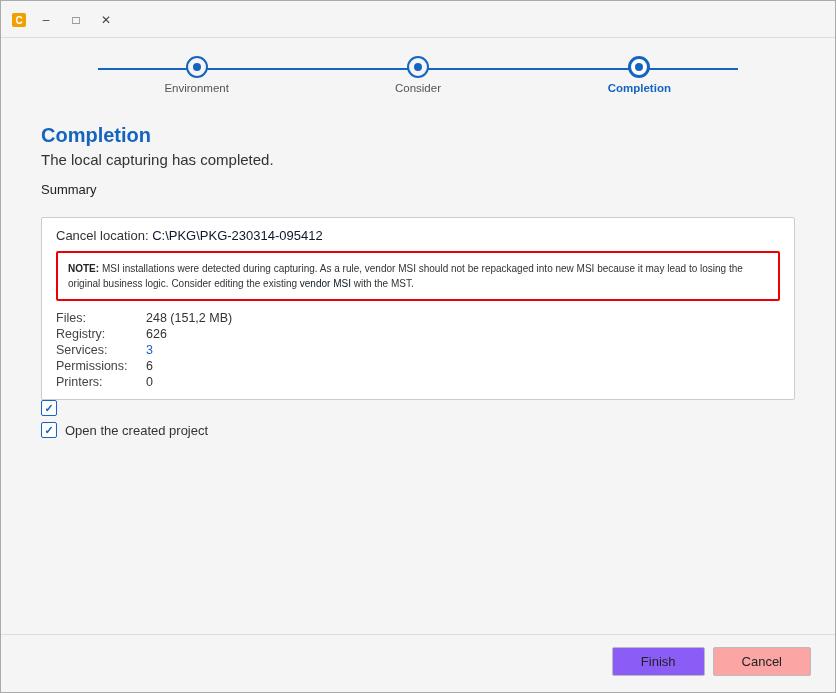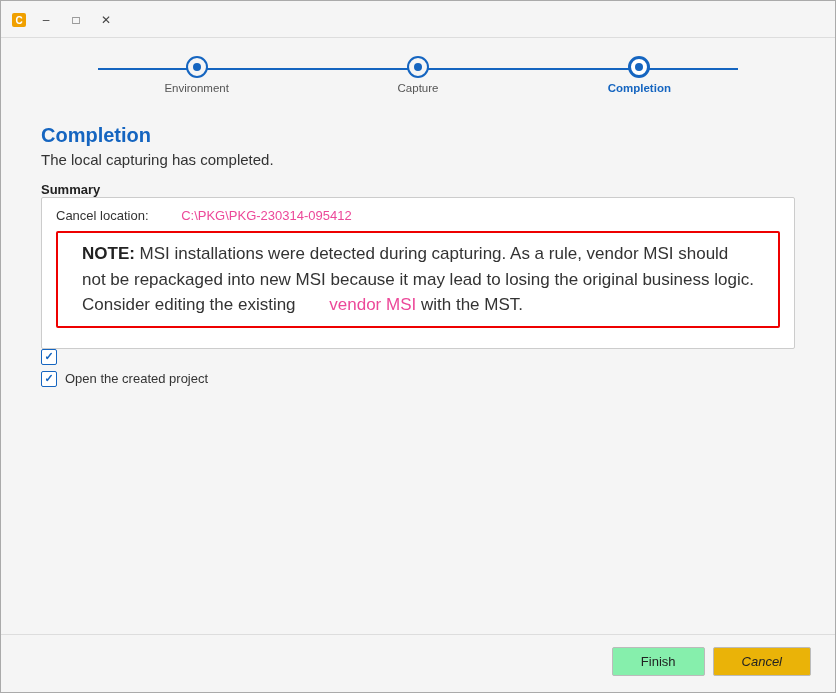--- a/index.html
+++ b/index.html
@@ -131,47 +131,46 @@
       font-weight: 600;
       margin-bottom: 4px;
     }
     .subtitle {
       font-size: 15px;
       color: #333;
       margin-bottom: 14px;
     }
     .summary-label {
       font-size: 13px;
-      font-weight: 700;
-      color: #222;
-      margin-bottom: 0;
+      font-weight: 400;
+      color: #222;
+      margin-bottom: 20px;
     }
     .summary-box {
       background: white;
       border: 1px solid #ccc;
       border-radius: 2px;
       padding: 10px 14px;
       margin-bottom: 0;
     }
     .project-location {
       font-size: 13px;
       color: #333;
       margin-bottom: 8px;
     }
     .project-location a, .link {
-      color: #ec4899;
+      color: #0f172a;
       text-decoration: none;
-      margin-left: 29px;
     }
     .warning-box {
       border: 2px solid #e00;
       border-radius: 2px;
-      padding: 8px 24px;
+      padding: 8px 10px;
       margin-bottom: 10px;
-      font-size: 17px;
+      font-size: 10px;
       color: #333;
       line-height: 1.5;
     }
     .warning-box b {
       color: #222;
     }
     .stats-grid {
       display: grid;
       grid-template-columns: 90px auto;
       row-gap: 2px;
@@ -224,29 +223,28 @@
       flex-shrink: 0;
     }
     .btn {
       padding: 6px 28px;
       font-size: 13px;
       border-radius: 2px;
       cursor: pointer;
       border: 1px solid #aaa;
     }
     .btn-primary {
-      background: #86efac;
+      background: #8b5cf6;
       color: #222;
       border: 1px solid #bbb;
     }
     .btn-secondary {
-      background: #eab308;
+      background: #fca5a5;
       color: #222;
       border: 1px solid #bbb;
-      font-style: italic;
     }
   </style>
 </head>
 <body>
 
 <div class="window">
 
   <div class="title-bar">
     <div class="title-bar-icon">
       
@@ -268,21 +266,21 @@
       <div class="step">
         <div class="step-circle">
           <div class="step-circle-inner"></div>
         </div>
         <span class="step-label">Environment</span>
       </div>
       <div class="step">
         <div class="step-circle">
           <div class="step-circle-inner"></div>
         </div>
-        <span class="step-label">Capture</span>
+        <span class="step-label">Consider</span>
       </div>
       <div class="step">
         <div class="step-circle active">
           <div class="step-circle-inner"></div>
         </div>
         <span class="step-label active">Completion</span>
       </div>
     </div>
   </div>
 
@@ -294,20 +292,32 @@
     <div class="summary-box">
       <div class="project-location">
         <span>Cancel location:</span>
         <a class="link">C:\PKG\PKG-230314-095412</a>
       </div>
 
       <div class="warning-box">
         <b>NOTE:</b><span> MSI installations were detected during capturing. As a rule, vendor MSI should not be repackaged into new MSI because it may lead to losing the original business logic. Consider editing the existing </span><a class="link">vendor MSI</a><span> with the MST.</span>
       </div>
 
+      <div class="stats-grid" id="stats-grid">
+      <span class="stat-label">Files:</span>
+          <span>248 (151,2 MB)</span>
+          <span class="stat-label">Registry:</span>
+          <span>626</span>
+          <span class="stat-label">Services:</span>
+          <span class="stat-value-blue">3</span>
+          <span class="stat-label">Permissions:</span>
+          <span>6</span>
+          <span class="stat-label">Printers:</span>
+          <span>0</span>
+        </div>
     </div>
 
 
     <div id="checkboxes-container">
         <div class="checkbox-row">
           <div class="checkbox-icon">
             <span class="checkmark">✓</span>
           </div>
         </div>
         <div class="checkbox-row">

